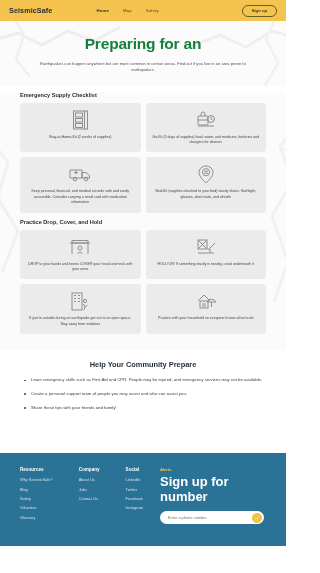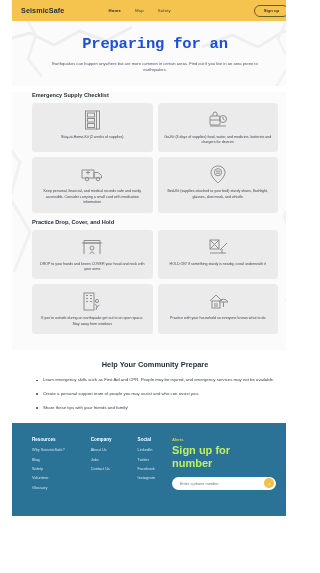--- a/index.html
+++ b/index.html
@@ -2,21 +2,21 @@
 <html><head>
 <meta charset="utf-8">
 <style>
   * { box-sizing: border-box; margin: 0; padding: 0; }
   html, body {
     width: 286px; height: 573px;
     font-family: "Liberation Sans", sans-serif;
     background: #ffffff;
     overflow: hidden;
   }
-  .page { width: 286px; height: 573px; position: relative; overflow: hidden; margin-left: 12px; }
+  .page { width: 286px; height: 573px; position: relative; overflow: hidden; }
 
   
   .header {
     height: 21px;
     background: #f5c44e;
     display: flex;
     align-items: center;
     padding: 0 9px;
     position: relative;
     z-index: 5;
@@ -55,25 +55,24 @@
     padding: 14px 20px 12px;
     text-align: center;
     position: relative;
     overflow: hidden;
   }
   .crack { position: absolute; stroke: #ececec; fill: none; pointer-events: none; }
   .hero-title {
     font-size: 15.5px;
     line-height: 1.22;
     font-weight: bold;
-    color: #1d4ed8;
+    color: #15803d;
     position: relative;
     z-index: 2;
     letter-spacing: -.2px;
-    font-family: Liberation Mono, monospace;
   }
   .hero-sub {
     margin: 7px auto 0;
     max-width: 215px;
     font-size: 4.1px;
     line-height: 1.55;
     color: #4b5563;
     position: relative;
     z-index: 2;
   }
@@ -119,21 +118,21 @@
   .card-icon svg { display: block; }
   .card-text {
     font-size: 3.6px;
     line-height: 1.5;
     color: #3f444b;
     text-align: center;
   }
 
   
   .community {
-    padding: 10px 22px 4px;
+    padding: 10px 22px 34px;
     position: relative;
     z-index: 2;
   }
   .community-title {
     font-size: 7.4px;
     font-weight: bold;
     color: #1f2a37;
     text-align: center;
     margin-bottom: 8px;
   }
@@ -182,24 +181,24 @@
     width: 106px;
     padding-right: 2px;
   }
   .alerts-label {
     font-size: 4.1px;
     font-weight: bold;
     color: #f3c64d;
     margin-bottom: 2px;
   }
   .alerts-title {
-    font-size: 11px;
+    font-size: 13px;
     line-height: 1.18;
     font-weight: bold;
-    color: #bef264;
+    color: #ffffff;
     margin-bottom: 7px;
   }
   .phone-row {
     display: flex;
     align-items: center;
     background: #ffffff;
     border-radius: 20px;
     padding: 2px 2.5px 2px 8px;
     height: 13px;
   }

